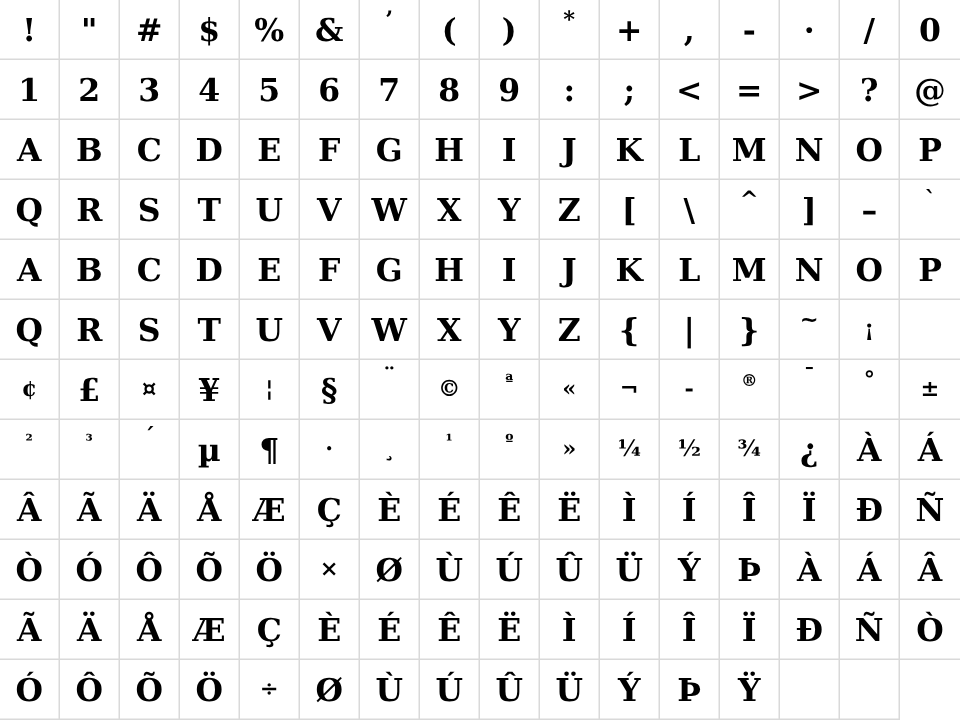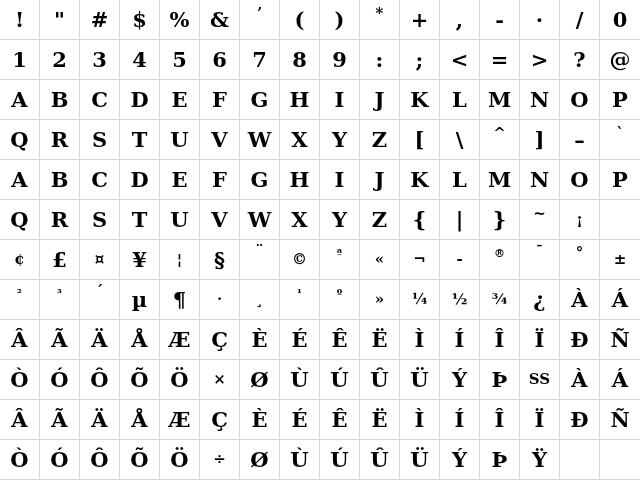--- a/index.html
+++ b/index.html
@@ -518,23 +518,20 @@
     </div>
     <div class="cell">
       <span class="glyph">Ü</span>
     </div>
     <div class="cell">
       <span class="glyph">Ý</span>
     </div>
     <div class="cell">
       <span class="glyph">Þ</span>
     </div>
-    <div class="cell sz-sm">
-      <span class="glyph">SS</span>
-    </div>
     <div class="cell">
       <span class="glyph">À</span>
     </div>
     <div class="cell">
       <span class="glyph">Á</span>
     </div>
     <div class="cell">
       <span class="glyph">Â</span>
     </div>
     <div class="cell">

